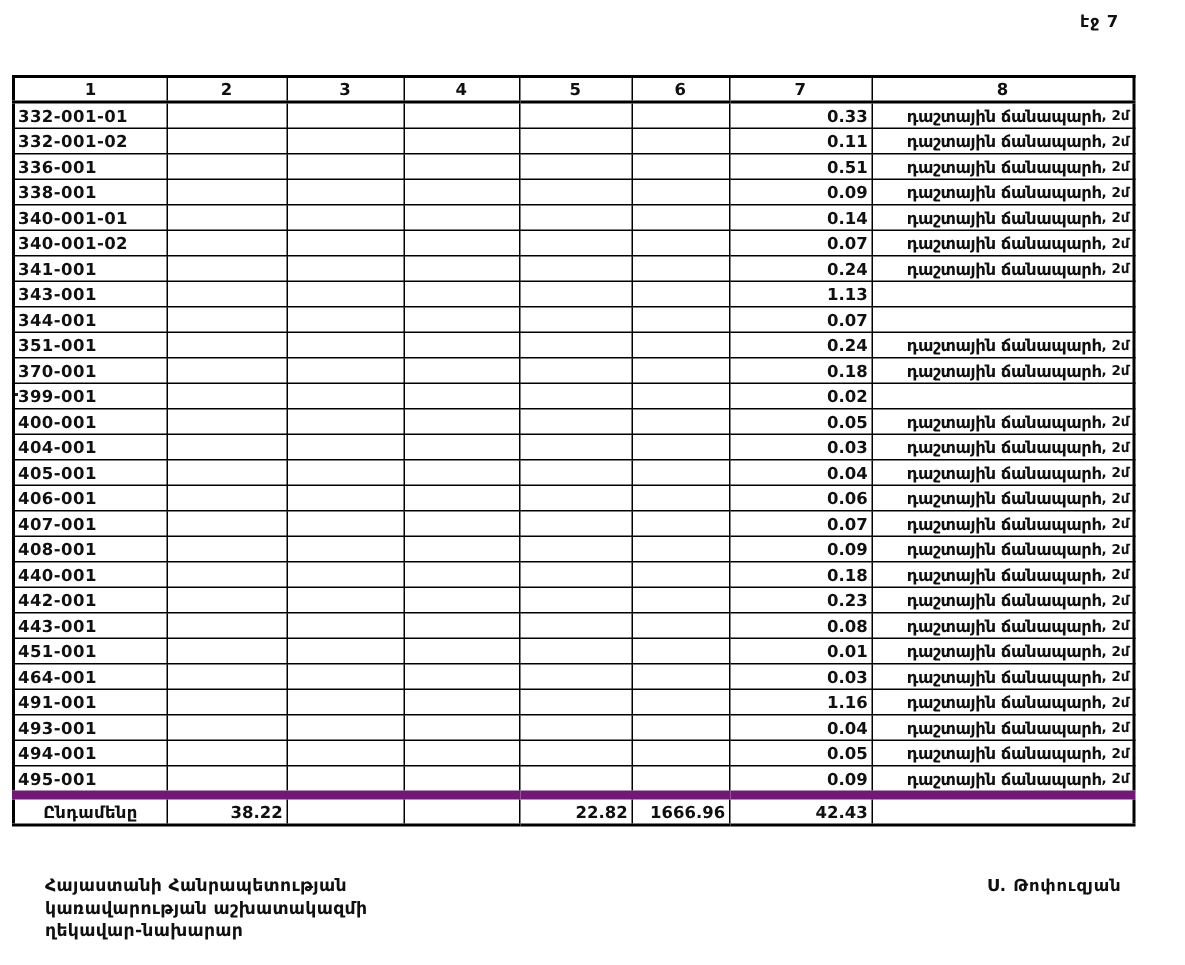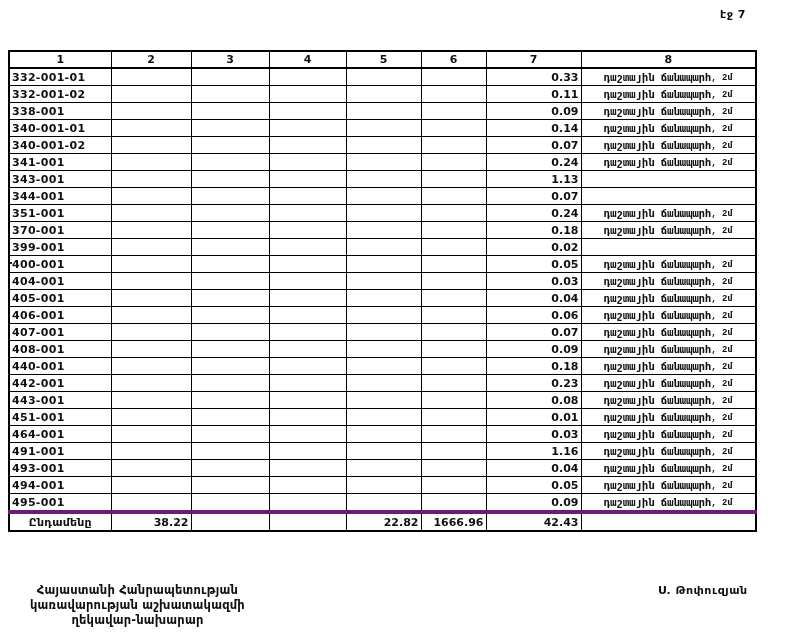--- a/index.html
+++ b/index.html
@@ -25,32 +25,32 @@
     overflow:visible;
   }
   table.doc thead th{
     height:15px;font-size:11px;text-align:center;
     border-bottom:2px solid #000;font-weight:bold;
   }
   table.doc tbody td{height:16px;font-size:11px;}
   td.code{text-align:left;letter-spacing:0.3px;white-space:nowrap;}
   td.val{text-align:right;}
   td.road{
-    text-align:center;padding-left:3px;white-space:nowrap;
-    font-size:10.5px;letter-spacing:-0.3px;font-family:Liberation Mono, monospace;
+    text-align:right;padding-left:3px;white-space:nowrap;
+    font-size:10.5px;letter-spacing:-0.3px;
   }
   td.road .suffix{font-size:9px;vertical-align:1px;letter-spacing:0;}
   tr.total-row td{
     height:18px;font-size:11.5px;
-    border-top:4px solid #701a75;border-bottom:2px solid #000;margin-left:24px;
+    border-top:6px solid #701a75;border-bottom:2px solid #000;margin-left:24px;
   }
   tr.total-row td.total-label{text-align:center;letter-spacing:0.2px;}
   .footer-left{
     position:absolute;left:30px;top:583px;
-    font-size:11.5px;font-weight:bold;line-height:15px;letter-spacing:0.2px;text-align:center;
+    font-size:11.5px;font-weight:bold;line-height:15px;letter-spacing:0.2px;
   }
   .signature{
     position:absolute;left:658px;top:584px;
     font-size:11px;font-weight:bold;letter-spacing:0.5px;white-space:nowrap;
   }
   .scan-dot{position:absolute;left:10px;top:262px;width:2px;height:2px;background:#222;}
 </style>
 </head>
 <body>
 
@@ -94,20 +94,30 @@
         <td class="code">332-001-02</td>
         <td></td>
         <td></td>
         <td></td>
         <td></td>
         <td></td>
         <td class="val">0.11</td>
         <td class="road"><span>դաշտային ճանապարհ</span><span class="suffix">, 2մ</span></td>
       </tr>
       <tr>
+        <td class="code">336-001</td>
+        <td></td>
+        <td></td>
+        <td></td>
+        <td></td>
+        <td></td>
+        <td class="val">0.51</td>
+        <td class="road"><span>դաշտային ճանապարհ</span><span class="suffix">, 2մ</span></td>
+      </tr>
+      <tr>
         <td class="code">338-001</td>
         <td></td>
         <td></td>
         <td></td>
         <td></td>
         <td></td>
         <td class="val">0.09</td>
         <td class="road"><span>դաշտային ճանապարհ</span><span class="suffix">, 2մ</span></td>
       </tr>
       <tr>

